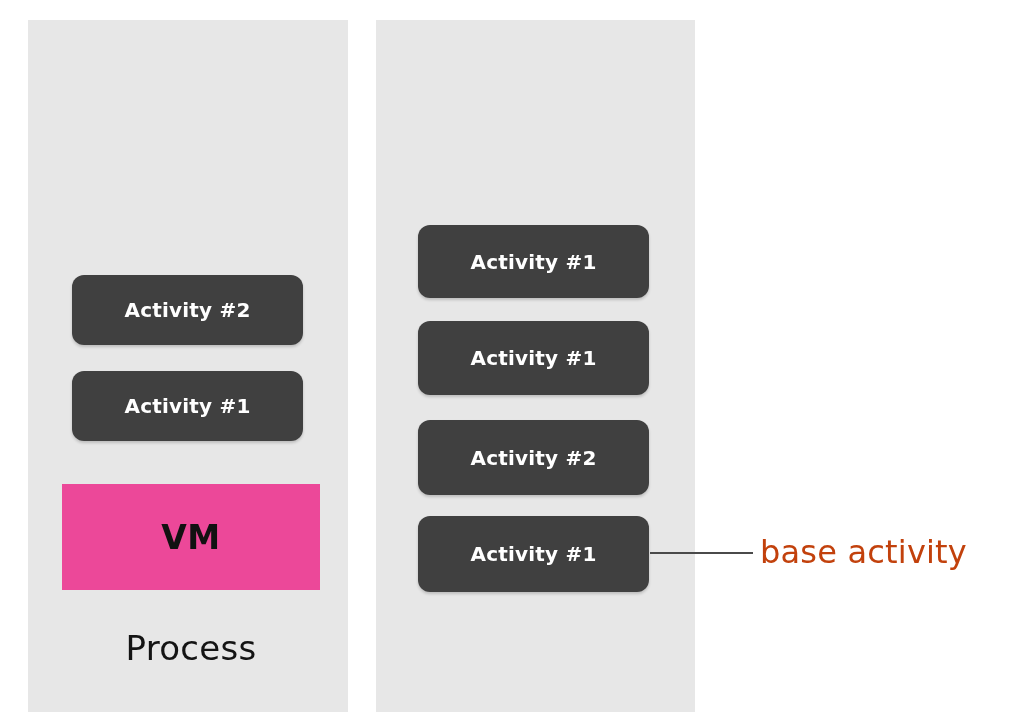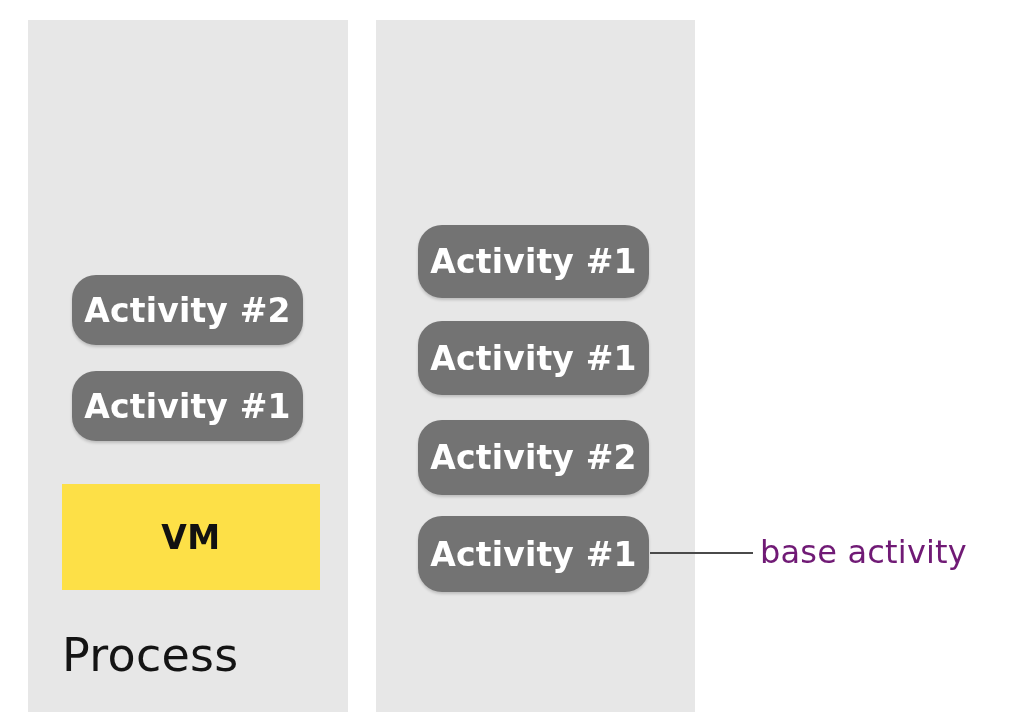--- a/index.html
+++ b/index.html
@@ -35,24 +35,24 @@
   #task-column {
     left: 376px;
     top: 20px;
     width: 319px;
     height: 692px;
   }
 
   
   .activity-chip {
     position: absolute;
-    background: #737373;
-    border-radius: 24px;
+    background: #404040;
+    border-radius: 12px;
     color: #ffffff;
-    font-size: 33px;
+    font-size: 20px;
     font-weight: 600;
     letter-spacing: 0.2px;
     display: flex;
     align-items: center;
     justify-content: center;
     box-sizing: border-box;
     box-shadow: 0 2px 3px rgba(0,0,0,0.18);
   }
 
   
@@ -69,21 +69,21 @@
     height: 70px;
   }
 
   
   #vm-block {
     position: absolute;
     left: 62px;
     top: 484px;
     width: 258px;
     height: 106px;
-    background: #fde047;
+    background: #ec4899;
     display: flex;
     align-items: center;
     justify-content: center;
     color: #111111;
     font-size: 33px;
     font-weight: 600;
     letter-spacing: 0.5px;
   }
 
   
@@ -109,23 +109,24 @@
     left: 418px;
     top: 516px;
     width: 231px;
     height: 76px;
   }
 
   
   .column-caption {
     position: absolute;
     color: #141414;
-    font-size: 46px;
+    font-size: 34px;
     font-weight: 500;
     letter-spacing: 0.3px;
+    text-align: center;
     white-space: nowrap;
   }
   #process-caption {
     left: 62px;
     top: 628px;
     width: 258px;
   }
   #task-caption {
     left: 418px;
     top: 628px;
@@ -138,21 +139,21 @@
     left: 650px;
     top: 552px;
     width: 103px;
     height: 2px;
     background: #4a4a4a;
   }
   #callout-label {
     position: absolute;
     left: 760px;
     top: 533px;
-    color: #701a75;
+    color: #c2410c;
     font-size: 32px;
     font-weight: 500;
     letter-spacing: 0.2px;
     white-space: nowrap;
   }
 </style>
 </head>
 <body>
 
 <div class="canvas">

